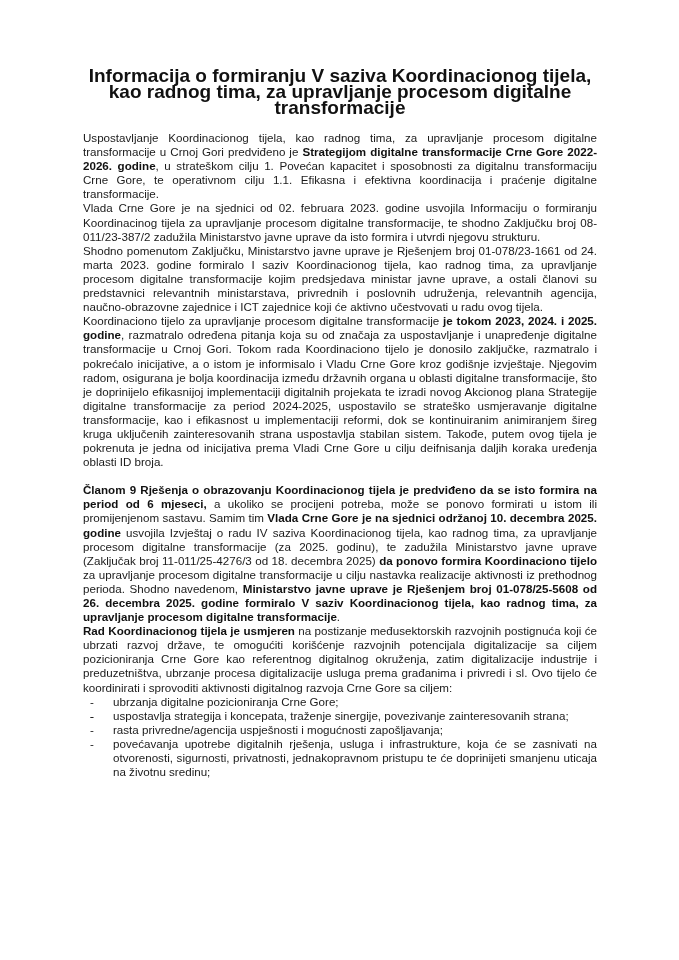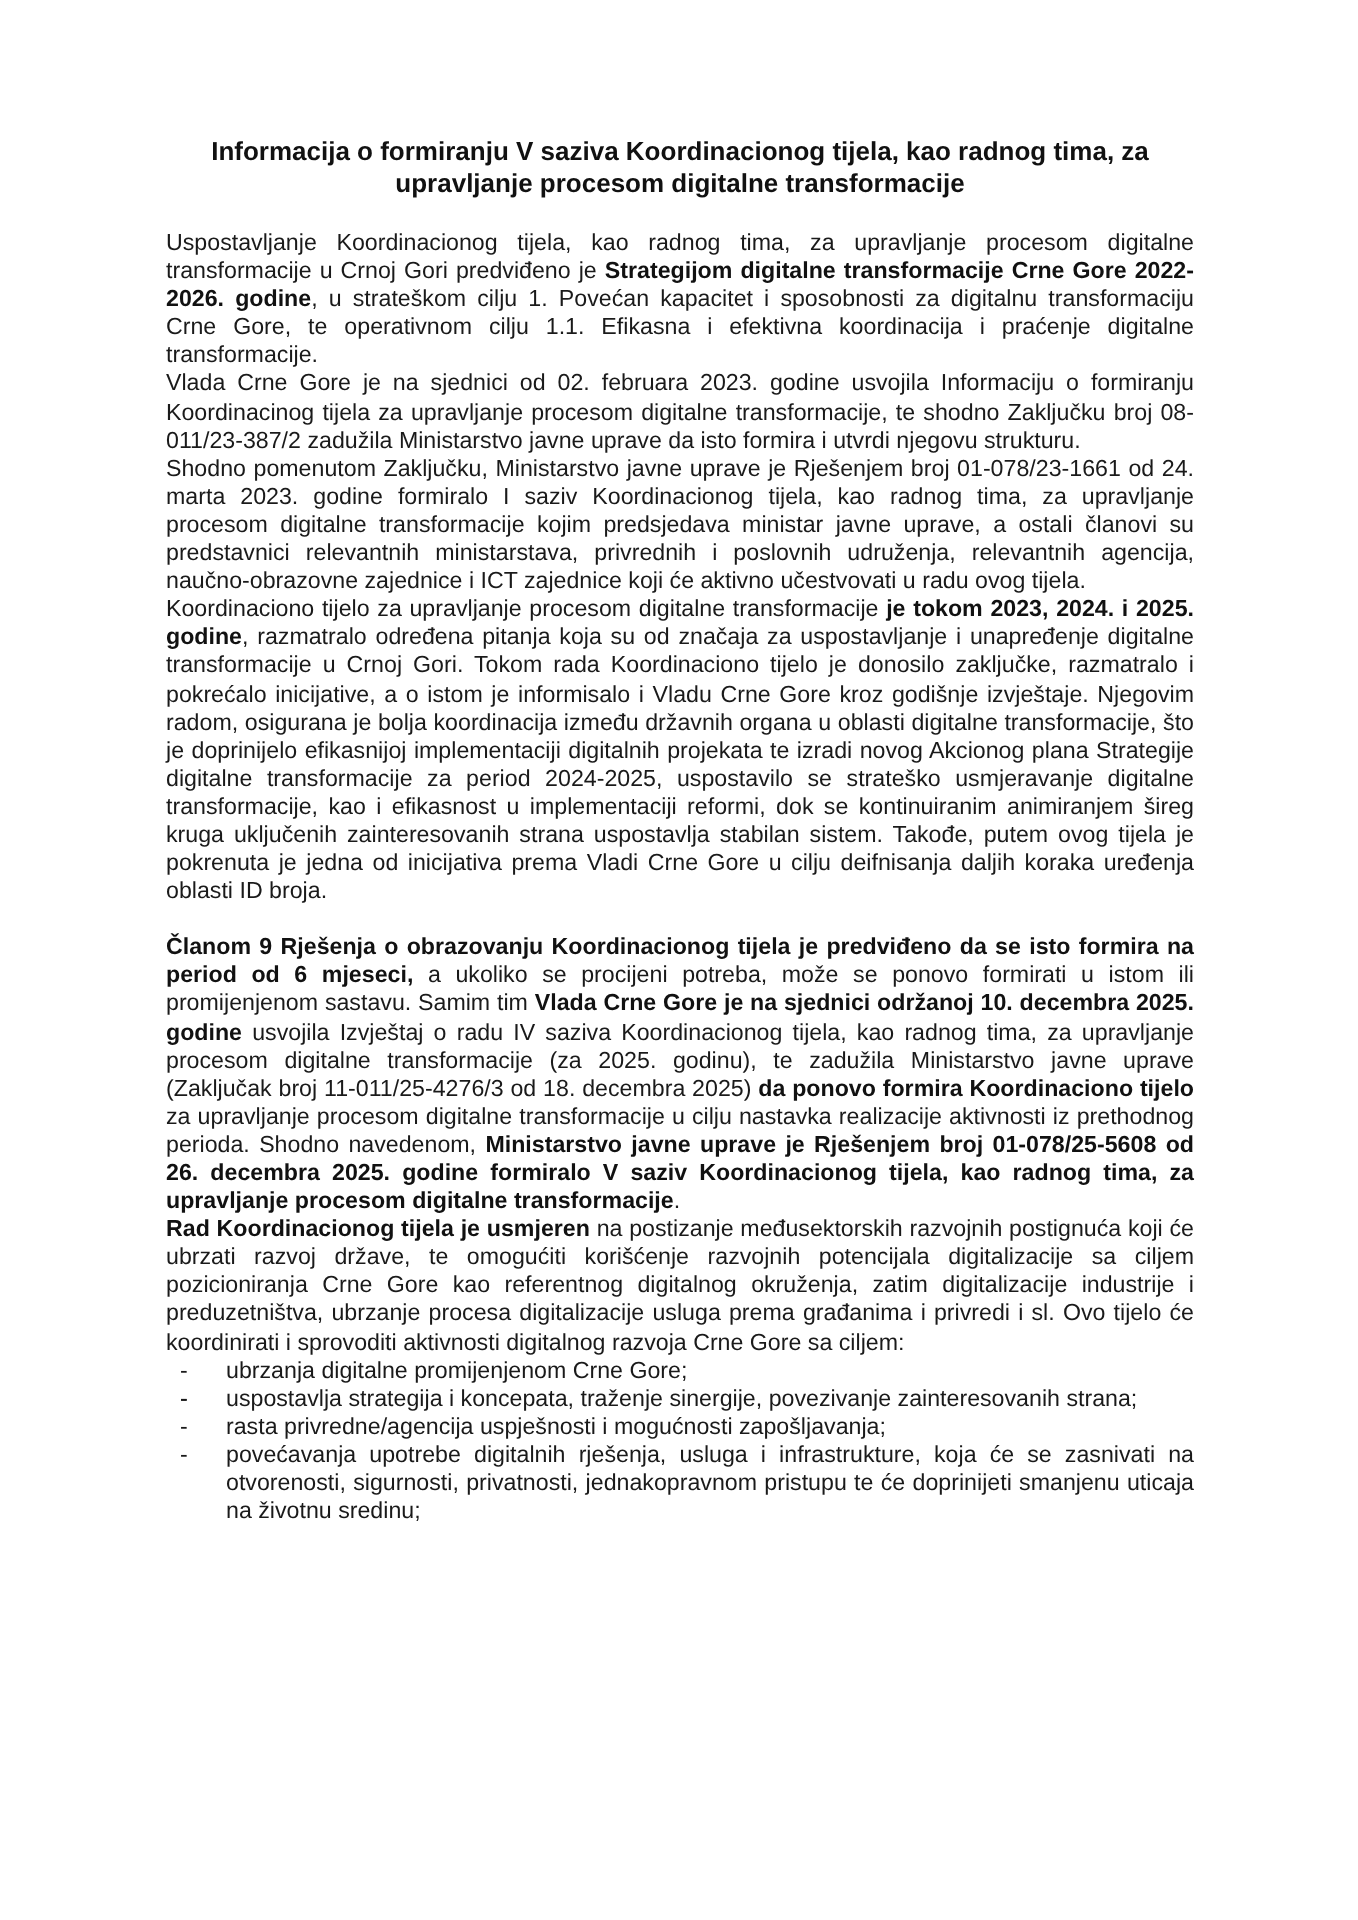--- a/index.html
+++ b/index.html
@@ -18,21 +18,21 @@
     .page {
       position: absolute;
       left: 83px;
       top: 68px;
       width: 514px;
       font-size: 11.6px;
       line-height: 14.1px;
     }
     .title {
       font-weight: bold;
-      font-size: 13px;
+      font-size: 19px;
       line-height: 16px;
       text-align: center;
       margin: 0 0 15px -6px;
       width: 526px;
       color: #111;
     }
     .para {
       text-align: justify;
       margin: 0;
     }
@@ -68,19 +68,19 @@
 
   <p class="para"><span>Koordinaciono tijelo za upravljanje procesom digitalne transformacije </span><b>je tokom 2023, 2024. i 2025. godine</b><span>, razmatralo određena pitanja koja su od značaja za uspostavljanje i unapređenje digitalne transformacije u Crnoj Gori. Tokom rada Koordinaciono tijelo je donosilo zaključke, razmatralo i pokrećalo inicijative, a o istom je informisalo i Vladu Crne Gore kroz godišnje izvještaje. Njegovim radom, osigurana je bolja koordinacija između državnih organa u oblasti digitalne transformacije, što je doprinijelo efikasnijoj implementaciji digitalnih projekata te izradi novog Akcionog plana Strategije digitalne transformacije za period 2024-2025, uspostavilo se strateško usmjeravanje digitalne transformacije, kao i efikasnost u implementaciji reformi, dok se kontinuiranim animiranjem šireg kruga uključenih zainteresovanih strana uspostavlja stabilan sistem. Takođe, putem ovog tijela je pokrenuta je jedna od inicijativa prema Vladi Crne Gore u cilju deifnisanja daljih koraka uređenja oblasti ID broja.</span></p>
 
   <div class="gap"></div>
 
   <p class="para"><b>Članom 9 Rješenja o obrazovanju Koordinacionog tijela je predviđeno da se isto formira na period od 6 mjeseci,</b><span> a ukoliko se procijeni potreba, može se ponovo formirati u istom ili promijenjenom sastavu. Samim tim </span><b>Vlada Crne Gore je na sjednici održanoj 10. decembra 2025. godine</b><span> usvojila Izvještaj o radu IV saziva Koordinacionog tijela, kao radnog tima, za upravljanje procesom digitalne transformacije (za 2025. godinu), te zadužila Ministarstvo javne uprave (Zaključak broj 11-011/25-4276/3 od 18. decembra 2025) </span><b>da ponovo formira Koordinaciono tijelo</b><span> za upravljanje procesom digitalne transformacije u cilju nastavka realizacije aktivnosti iz prethodnog perioda. Shodno navedenom, </span><b>Ministarstvo javne uprave je Rješenjem broj 01-078/25-5608 od 26. decembra 2025. godine formiralo V saziv Koordinacionog tijela, kao radnog tima, za upravljanje procesom digitalne transformacije</b><span>.</span></p>
 
   <p class="para"><b>Rad Koordinacionog tijela je usmjeren</b><span> na postizanje međusektorskih razvojnih postignuća koji će ubrzati razvoj države, te omogućiti korišćenje razvojnih potencijala digitalizacije sa ciljem pozicioniranja Crne Gore kao referentnog digitalnog okruženja, zatim digitalizacije industrije i preduzetništva, ubrzanje procesa digitalizacije usluga prema građanima i privredi i sl. Ovo tijelo će koordinirati i sprovoditi aktivnosti digitalnog razvoja Crne Gore sa ciljem:</span></p>
 
   <ul class="bullets">
-    <li><span class="dash">-</span><span>ubrzanja digitalne promijenjenom Crne Gore;</span></li>
+    <li><span class="dash">-</span><span>ubrzanja digitalne pozicioniranja Crne Gore;</span></li>
     <li><span class="dash">-</span></li>
     <li><span class="dash">-</span><span>uspostavlja strategija i koncepata, traženje sinergije, povezivanje zainteresovanih strana;</span></li>
     <li><span class="dash">-</span><span>rasta privredne/agencija uspješnosti i mogućnosti zapošljavanja;</span></li>
     <li><span class="dash">-</span><span>povećavanja upotrebe digitalnih rješenja, usluga i infrastrukture, koja će se zasnivati na otvorenosti, sigurnosti, privatnosti, jednakopravnom pristupu te će doprinijeti smanjenu uticaja na životnu sredinu;</span></li>
   </ul>
 </div>
 
 </body></html>

